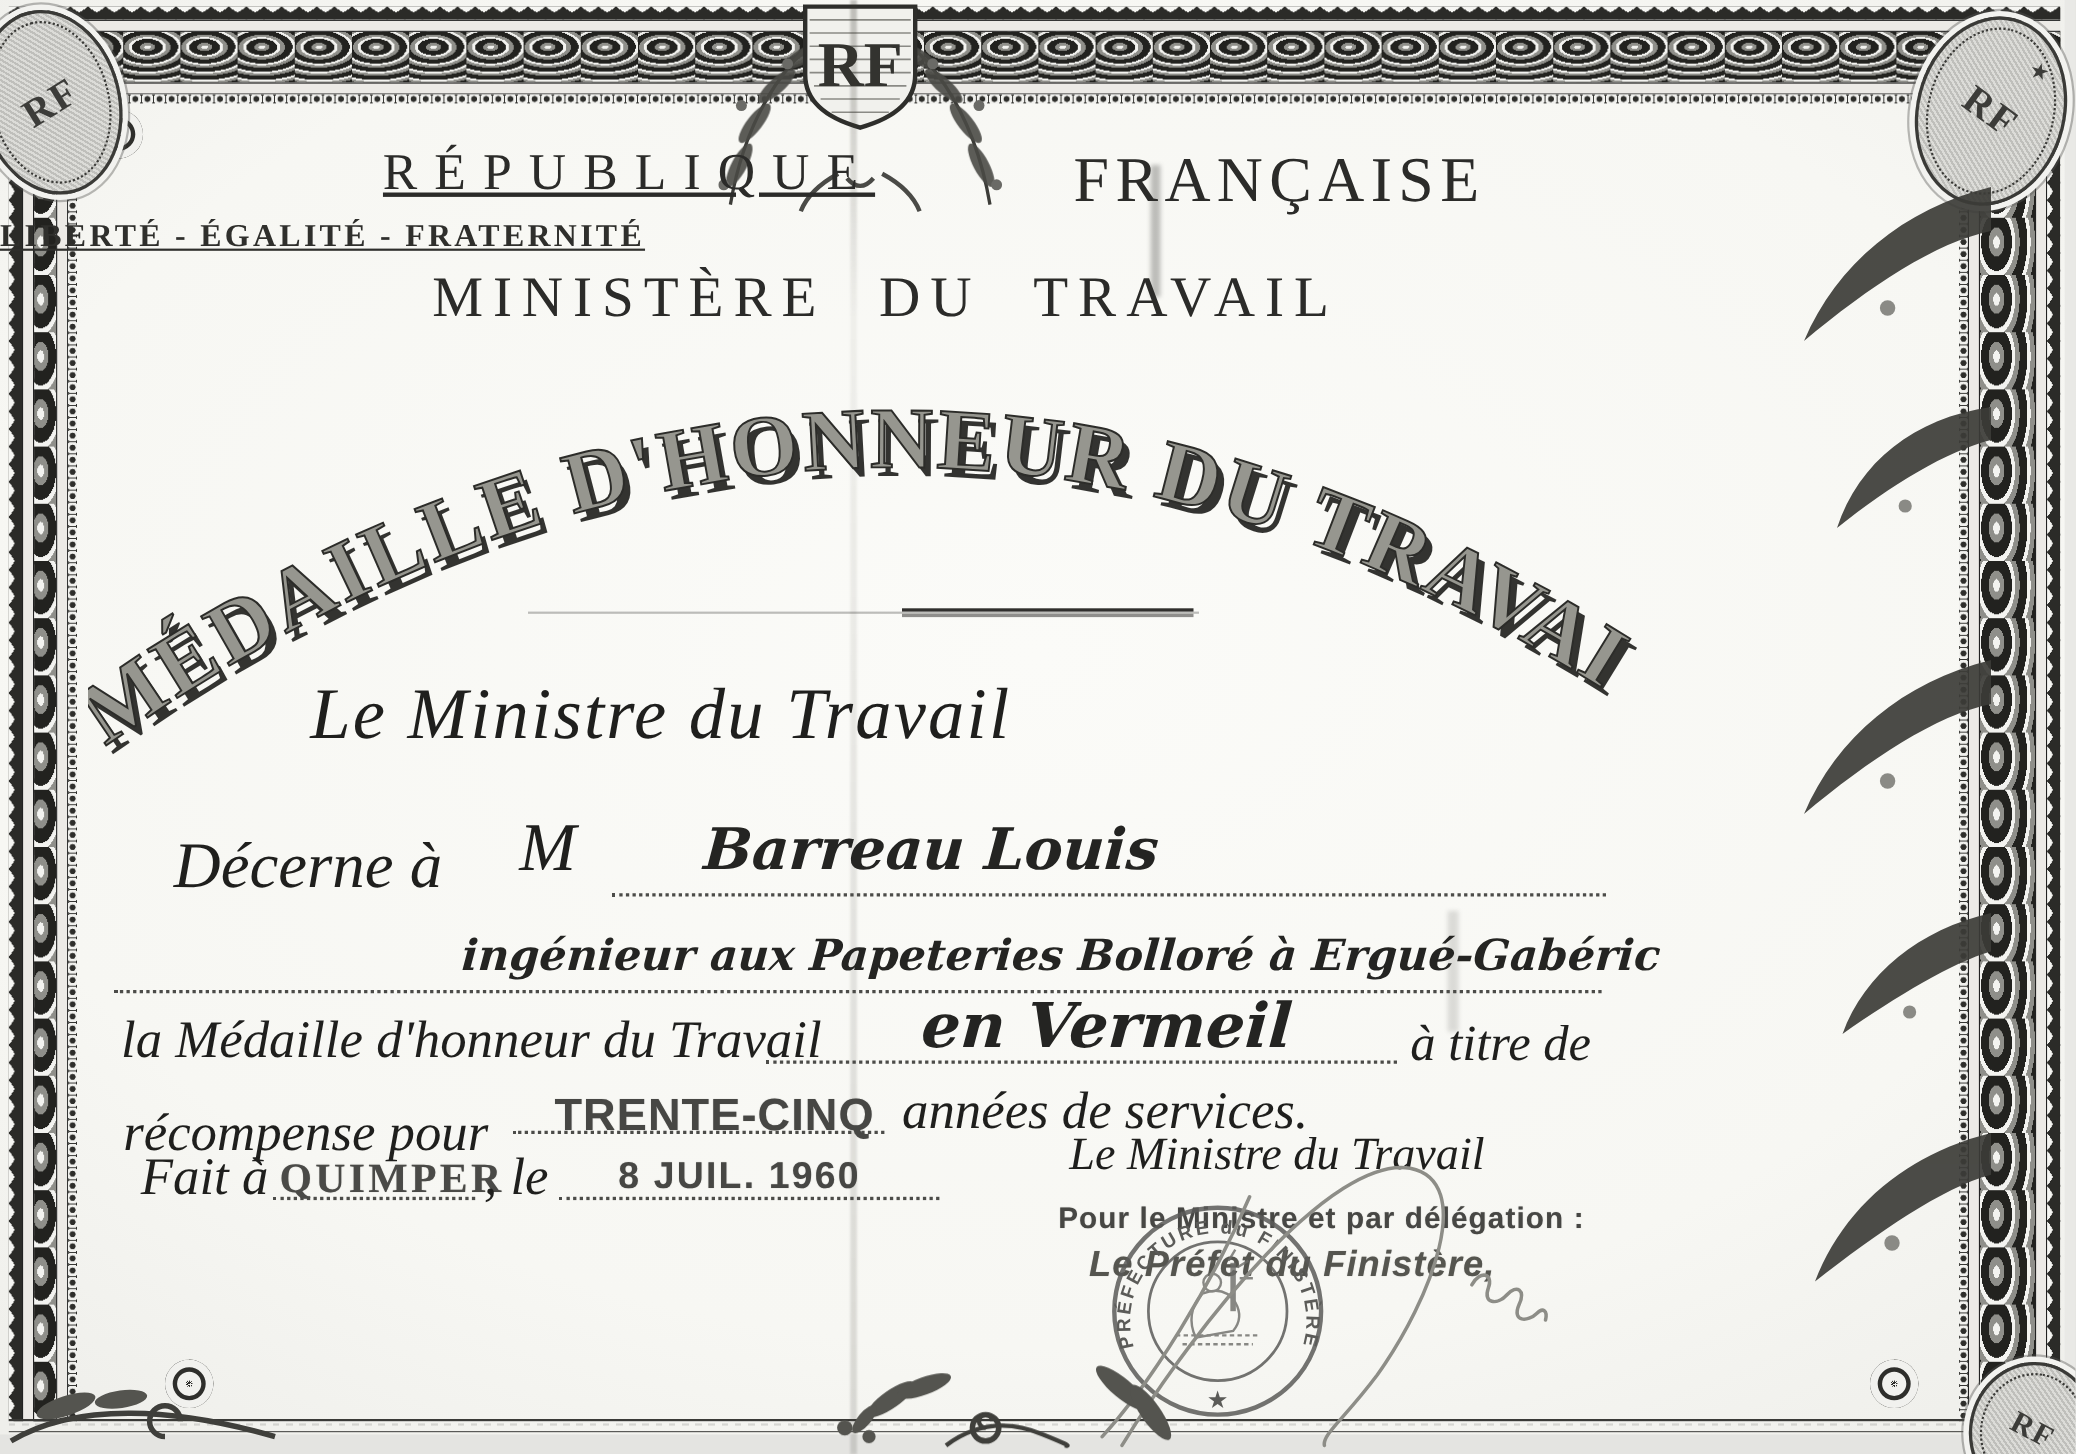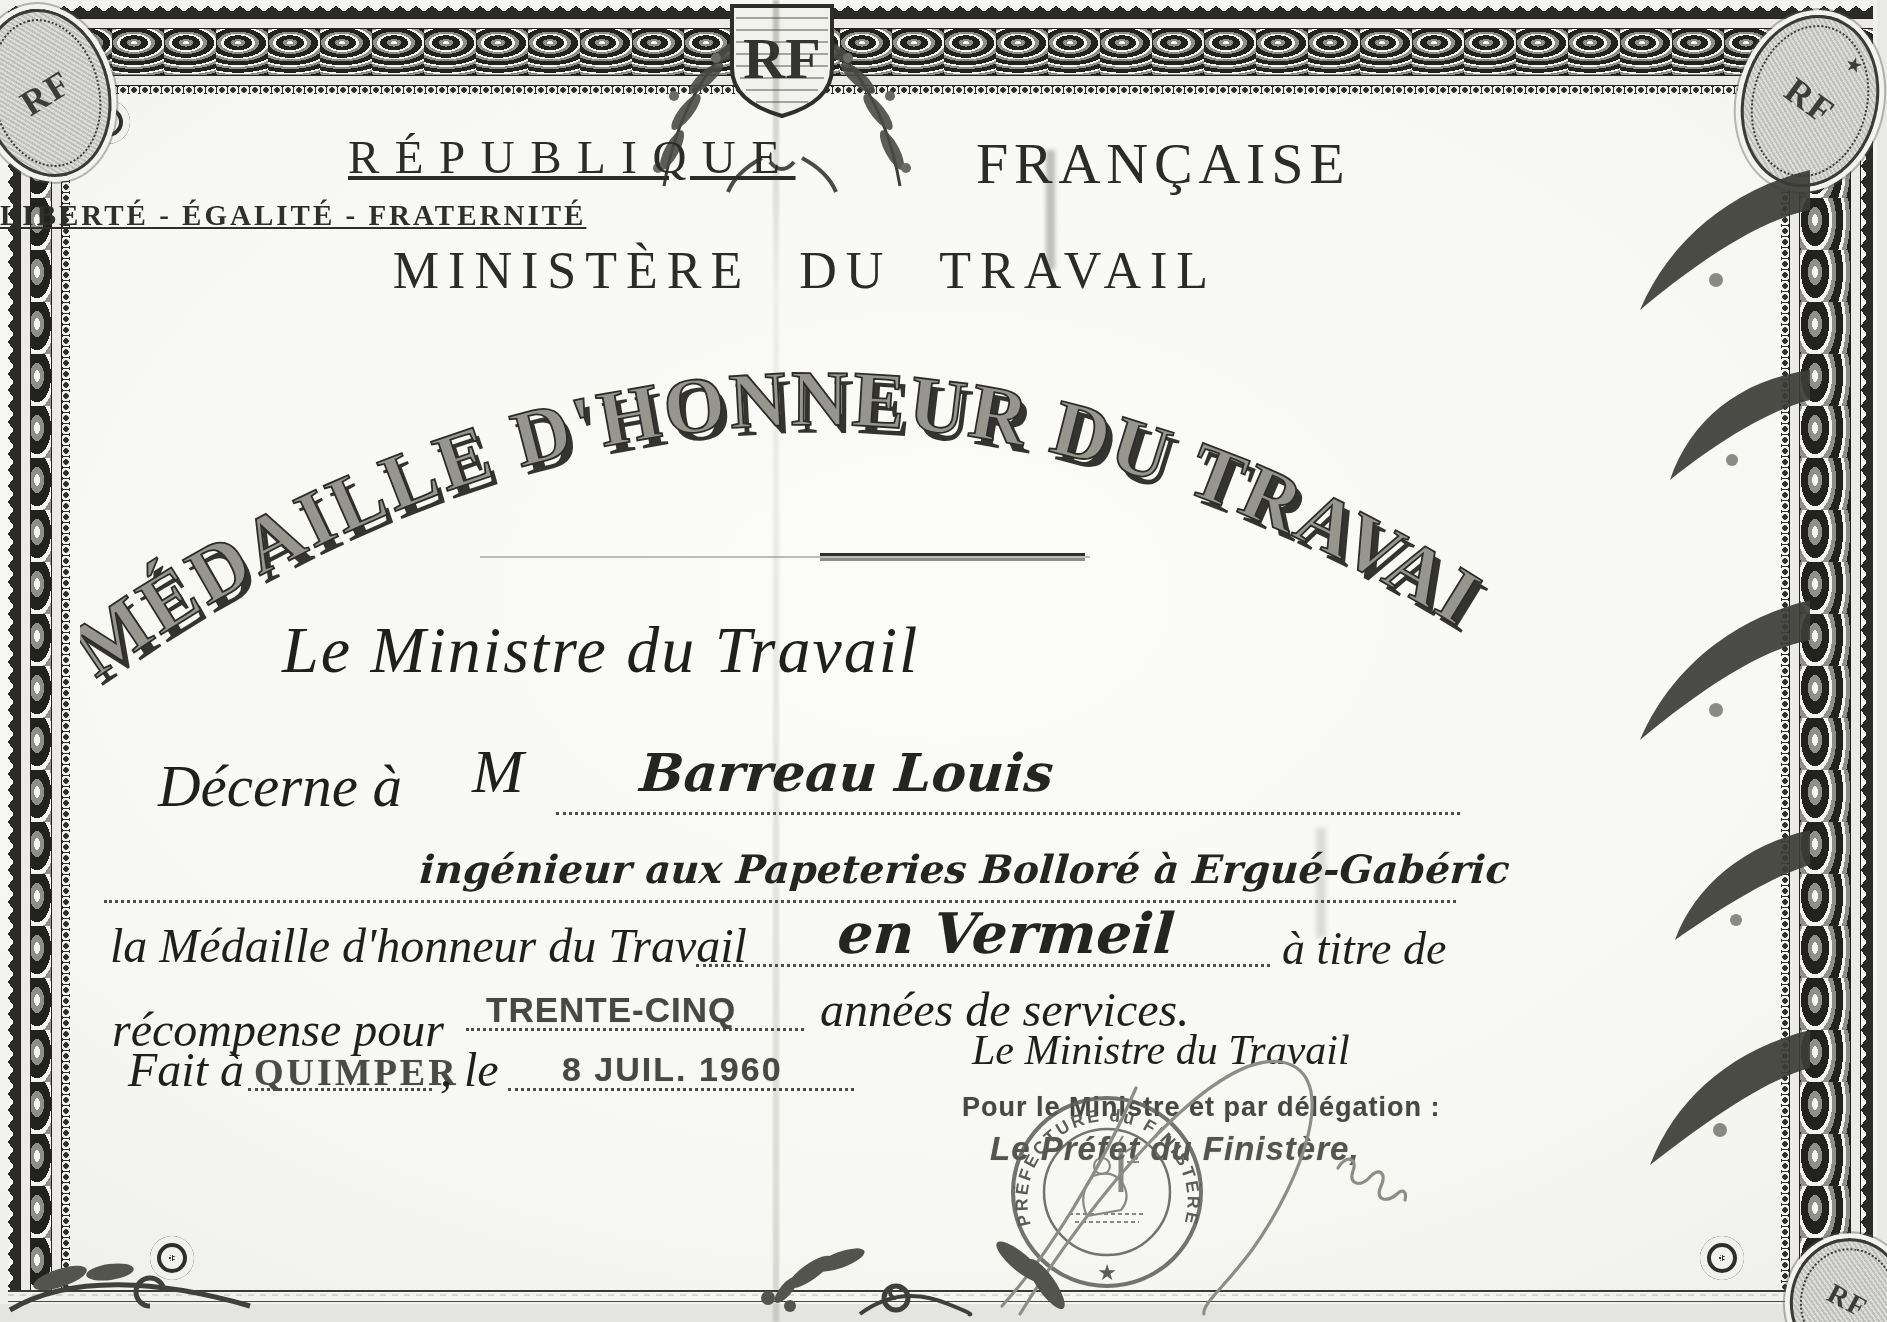--- a/index.html
+++ b/index.html
@@ -196,21 +196,21 @@
   <div class="dotted" style="left:104px;top:852px;width:1352px;height:48px;"></div>
   <div class="abs handwriting" style="left:420px;top:846px;font-size:39px;">ingénieur aux Papeteries Bolloré à Ergué-Gabéric</div>
 
   <div class="abs script" style="left:110px;top:918px;font-size:48px;">la Médaille d'honneur du Travail</div>
   <div class="dotted" style="left:696px;top:916px;width:574px;height:48px;"></div>
   <div class="abs handwriting" style="left:838px;top:900px;font-size:56px;">en Vermeil</div>
   <div class="abs script" style="left:1282px;top:922px;font-size:46px;">à titre de</div>
 
   <div class="abs script" style="left:112px;top:982px;font-size:48px;margin-top:20px;">récompense pour</div>
   <div class="dotted" style="left:466px;top:980px;width:338px;height:48px;"></div>
-  <div class="abs stamped-sans" style="left:486px;top:990px;font-size:35px;letter-spacing:1px;">TRENTE-CINQ</div>
+  <div class="abs stamped-sans" style="left:504px;top:990px;font-size:41px;letter-spacing:1px;">TRENTE-CINQ</div>
   <div class="abs script" style="left:820px;top:982px;font-size:48px;">années de services.</div>
 
   <div class="abs script" style="left:128px;top:1042px;font-size:48px;">Fait à</div>
   <div class="dotted" style="left:248px;top:1042px;width:184px;height:46px;"></div>
   <div class="abs stamped-serif" style="left:254px;top:1050px;font-size:38px;letter-spacing:3px;">QUIMPER</div>
   <div class="abs script" style="left:440px;top:1042px;font-size:48px;">, le</div>
   <div class="dotted" style="left:508px;top:1042px;width:346px;height:46px;"></div>
   <div class="abs stamped-sans" style="left:562px;top:1050px;font-size:34px;letter-spacing:2px;">8 JUIL. 1960</div>
 
   <div class="abs script" style="left:972px;top:1026px;font-size:42px;">Le Ministre du Travail</div>

